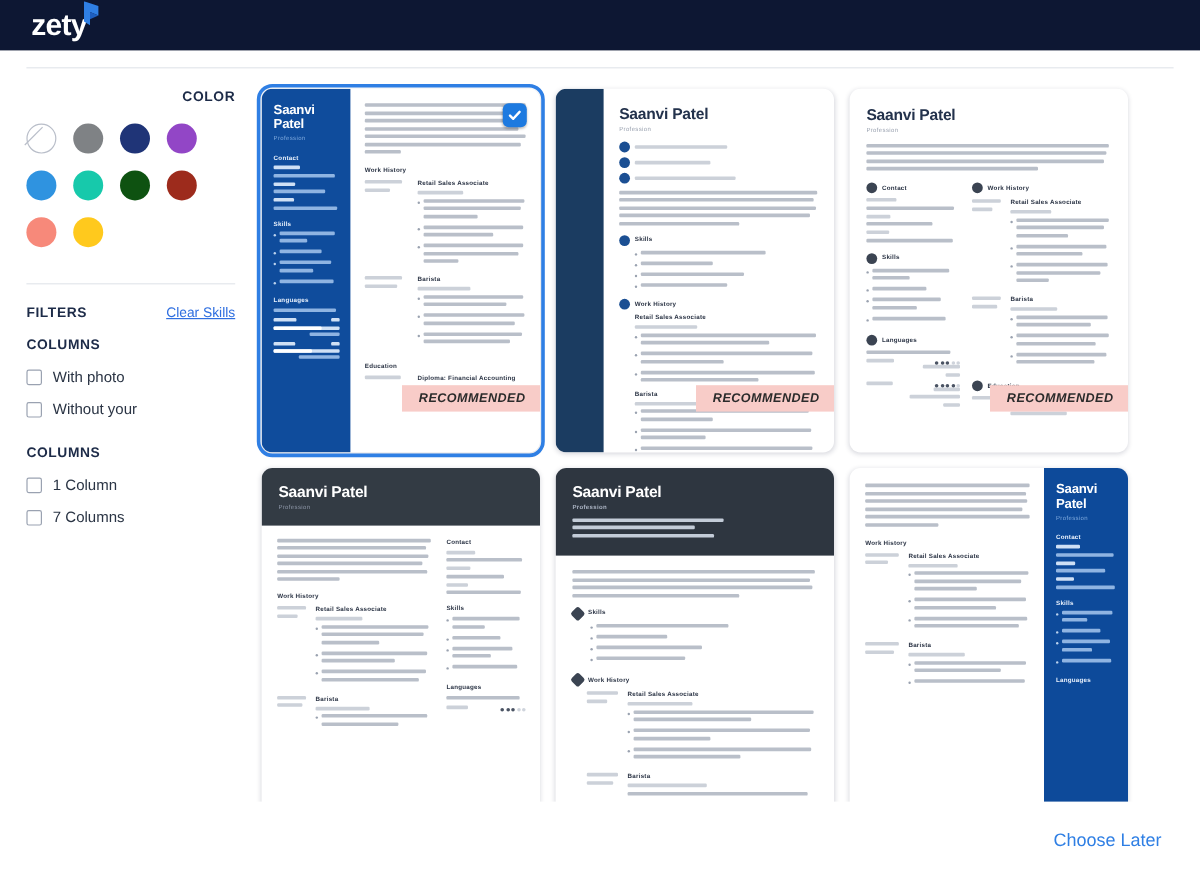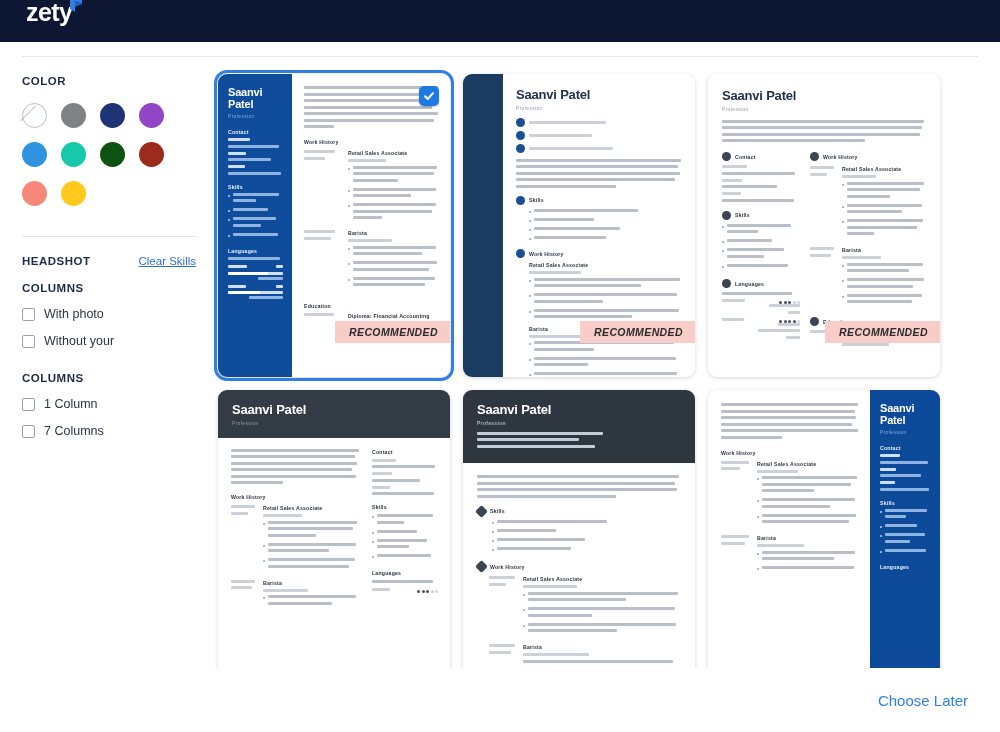--- a/index.html
+++ b/index.html
@@ -6,21 +6,21 @@
   * { box-sizing: border-box; margin: 0; padding: 0; }
   html, body {
     width: 1000px; height: 732px;
     font-family: "Liberation Sans", sans-serif;
     background: #ffffff; overflow: hidden;
   }
 
   
   .topbar {
     height: 42px; background: #0d1733;
-    display: flex; padding: 0 0 0 26px;
+    display: flex; align-items: center; padding: 0 0 0 26px;
     position: relative; z-index: 40;
   }
   .logo { display: flex; align-items: flex-start; position: relative; }
   .logo-text {
     color: #ffffff; font-size: 25px; font-weight: 700;
     letter-spacing: -0.6px; line-height: 1;
   }
   .logo-flag { margin-left: -5px; margin-top: -8px; }
 
   
@@ -43,20 +43,21 @@
   .content { display: flex; padding: 0; }
 
   
   .sidebar {
     width: 218px; flex: 0 0 218px;
     padding: 18px 22px 0 22px;
   }
   .side-head {
     font-size: 11.5px; font-weight: 700; color: #1d2b48;
     letter-spacing: 0.5px;
+    text-align: right;
   }
   .swatches { margin-top: 16px; display: flex; flex-wrap: wrap; gap: 14px 14px; }
   .swatch {
     width: 25px; height: 25px; border-radius: 50%;
     cursor: pointer; position: relative;
   }
   .swatch.none {
     background: #ffffff; border: 1px solid #b9bec9;
   }
   .swatch.none::after {
@@ -243,21 +244,21 @@
         <div class="swatch" style="background:#17c9ab"></div>
         <div class="swatch" style="background:#0e5211"></div>
         <div class="swatch" style="background:#9d2b1c"></div>
         <div class="swatch" style="background:#f7897a"></div>
         <div class="swatch" style="background:#ffc91d"></div>
       </div>
 
       <div class="side-rule"></div>
 
       <div class="filters-row">
-        <span class="side-head">HEADSHOT</span>
+        <span class="side-head">FILTERS</span>
         <span class="clear-filters">Clear Skills</span>
       </div>
 
       <div class="sub-head">COLUMNS</div>
 
       <label class="check-row">
         <span class="check-box"></span>
         <span class="check-label">With photo</span>
       </label>
       <label class="check-row">

